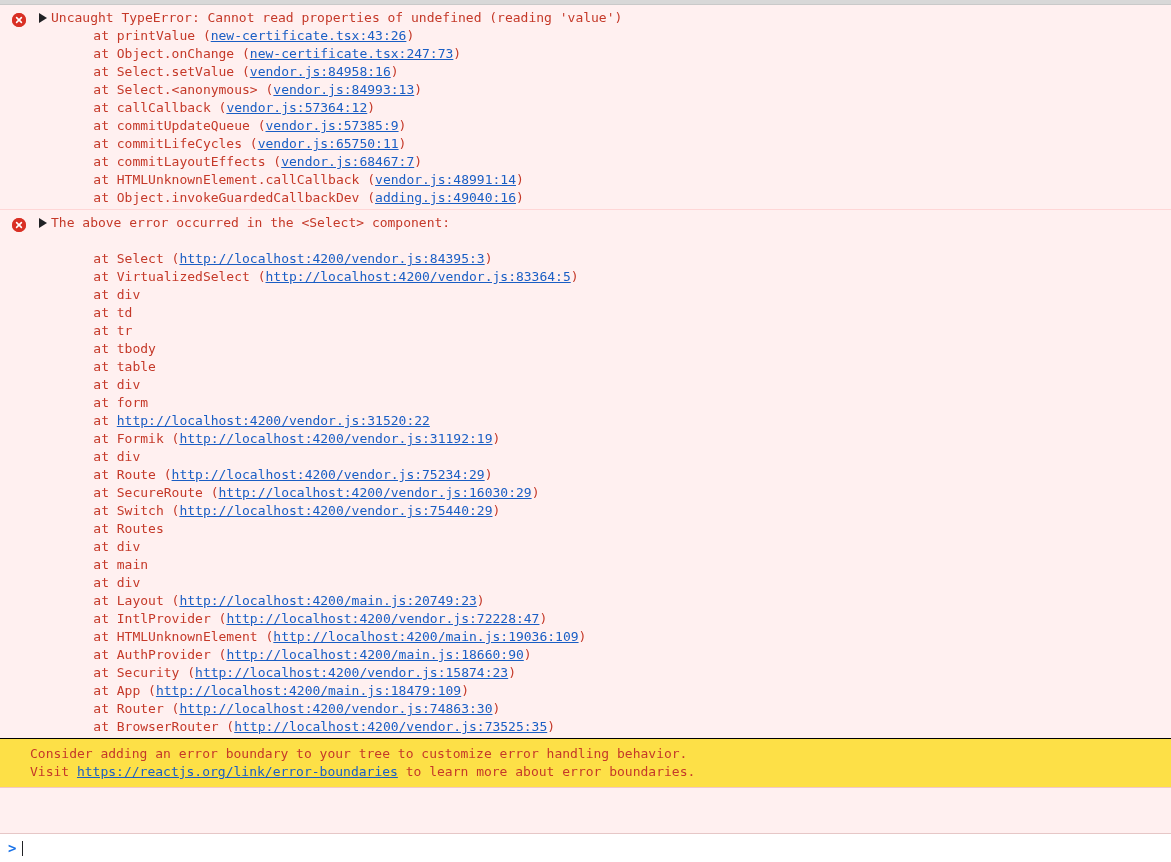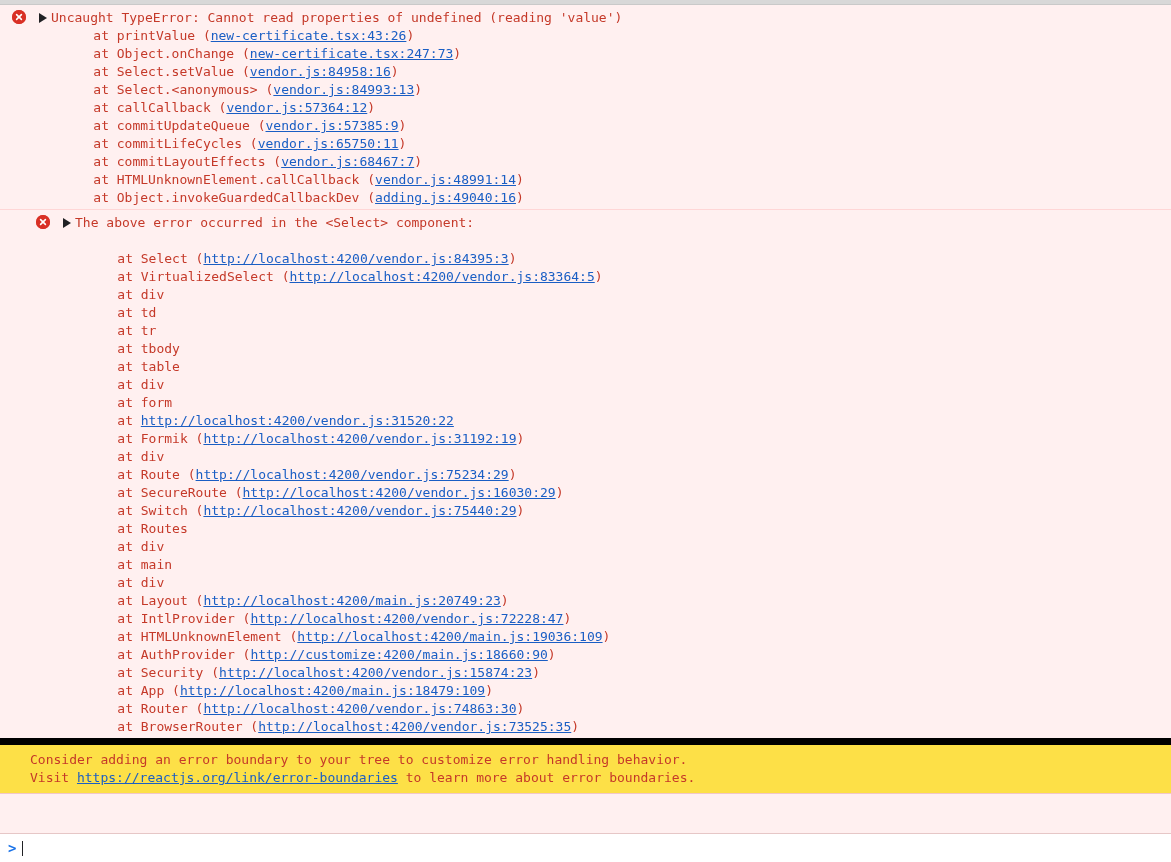--- a/index.html
+++ b/index.html
@@ -42,25 +42,25 @@
     flex-direction: column;
   }
 
   
   .error-group {
     background: #fff0f0;
     border-bottom: 1px solid #ffd6d6;
     padding: 0;
     position: relative;
   }
-  .error-group.last { border-bottom: 7px solid #000000; padding-left: 24px; }
+  .error-group.last { border-bottom: 1px solid #000000; }
 
   .error-header {
     display: flex;
-    align-items: flex-start;
+    align-items: flex-end;
     padding: 4px 0 0 0;
     height: 18px;
   }
 
   .error-badge {
     flex: 0 0 auto;
     width: 14px;
     height: 14px;
     margin: 1px 0 0 12px;
     border-radius: 50%;
@@ -226,21 +226,21 @@
             <div class="stack-line"><span class="punct">    at Route (</span><a>http://localhost:4200/vendor.js:75234:29</a><span class="punct">)</span></div>
             <div class="stack-line"><span class="punct">    at SecureRoute (</span><a>http://localhost:4200/vendor.js:16030:29</a><span class="punct">)</span></div>
             <div class="stack-line"><span class="punct">    at Switch (</span><a>http://localhost:4200/vendor.js:75440:29</a><span class="punct">)</span></div>
             <div class="stack-line"><span class="punct">    at Routes</span></div>
             <div class="stack-line"><span class="punct">    at div</span></div>
             <div class="stack-line"><span class="punct">    at main</span></div>
             <div class="stack-line"><span class="punct">    at div</span></div>
             <div class="stack-line"><span class="punct">    at Layout (</span><a>http://localhost:4200/main.js:20749:23</a><span class="punct">)</span></div>
             <div class="stack-line"><span class="punct">    at IntlProvider (</span><a>http://localhost:4200/vendor.js:72228:47</a><span class="punct">)</span></div>
             <div class="stack-line"><span class="punct">    at HTMLUnknownElement (</span><a>http://localhost:4200/main.js:19036:109</a><span class="punct">)</span></div>
-            <div class="stack-line"><span class="punct">    at AuthProvider (</span><a>http://customize:4200/main.js:18660:90</a><span class="punct">)</span></div>
+            <div class="stack-line"><span class="punct">    at AuthProvider (</span><a>http://localhost:4200/main.js:18660:90</a><span class="punct">)</span></div>
             <div class="stack-line"><span class="punct">    at Security (</span><a>http://localhost:4200/vendor.js:15874:23</a><span class="punct">)</span></div>
             <div class="stack-line"><span class="punct">    at App (</span><a>http://localhost:4200/main.js:18479:109</a><span class="punct">)</span></div>
             <div class="stack-line"><span class="punct">    at Router (</span><a>http://localhost:4200/vendor.js:74863:30</a><span class="punct">)</span></div>
             <div class="stack-line"><span class="punct">    at BrowserRouter (</span><a>http://localhost:4200/vendor.js:73525:35</a><span class="punct">)</span></div>
           </div>
         </div>
       </div>
 
     <div class="footnote-block">
       <div class="footnote">Consider adding an error boundary to your tree to customize error handling behavior.</div>

